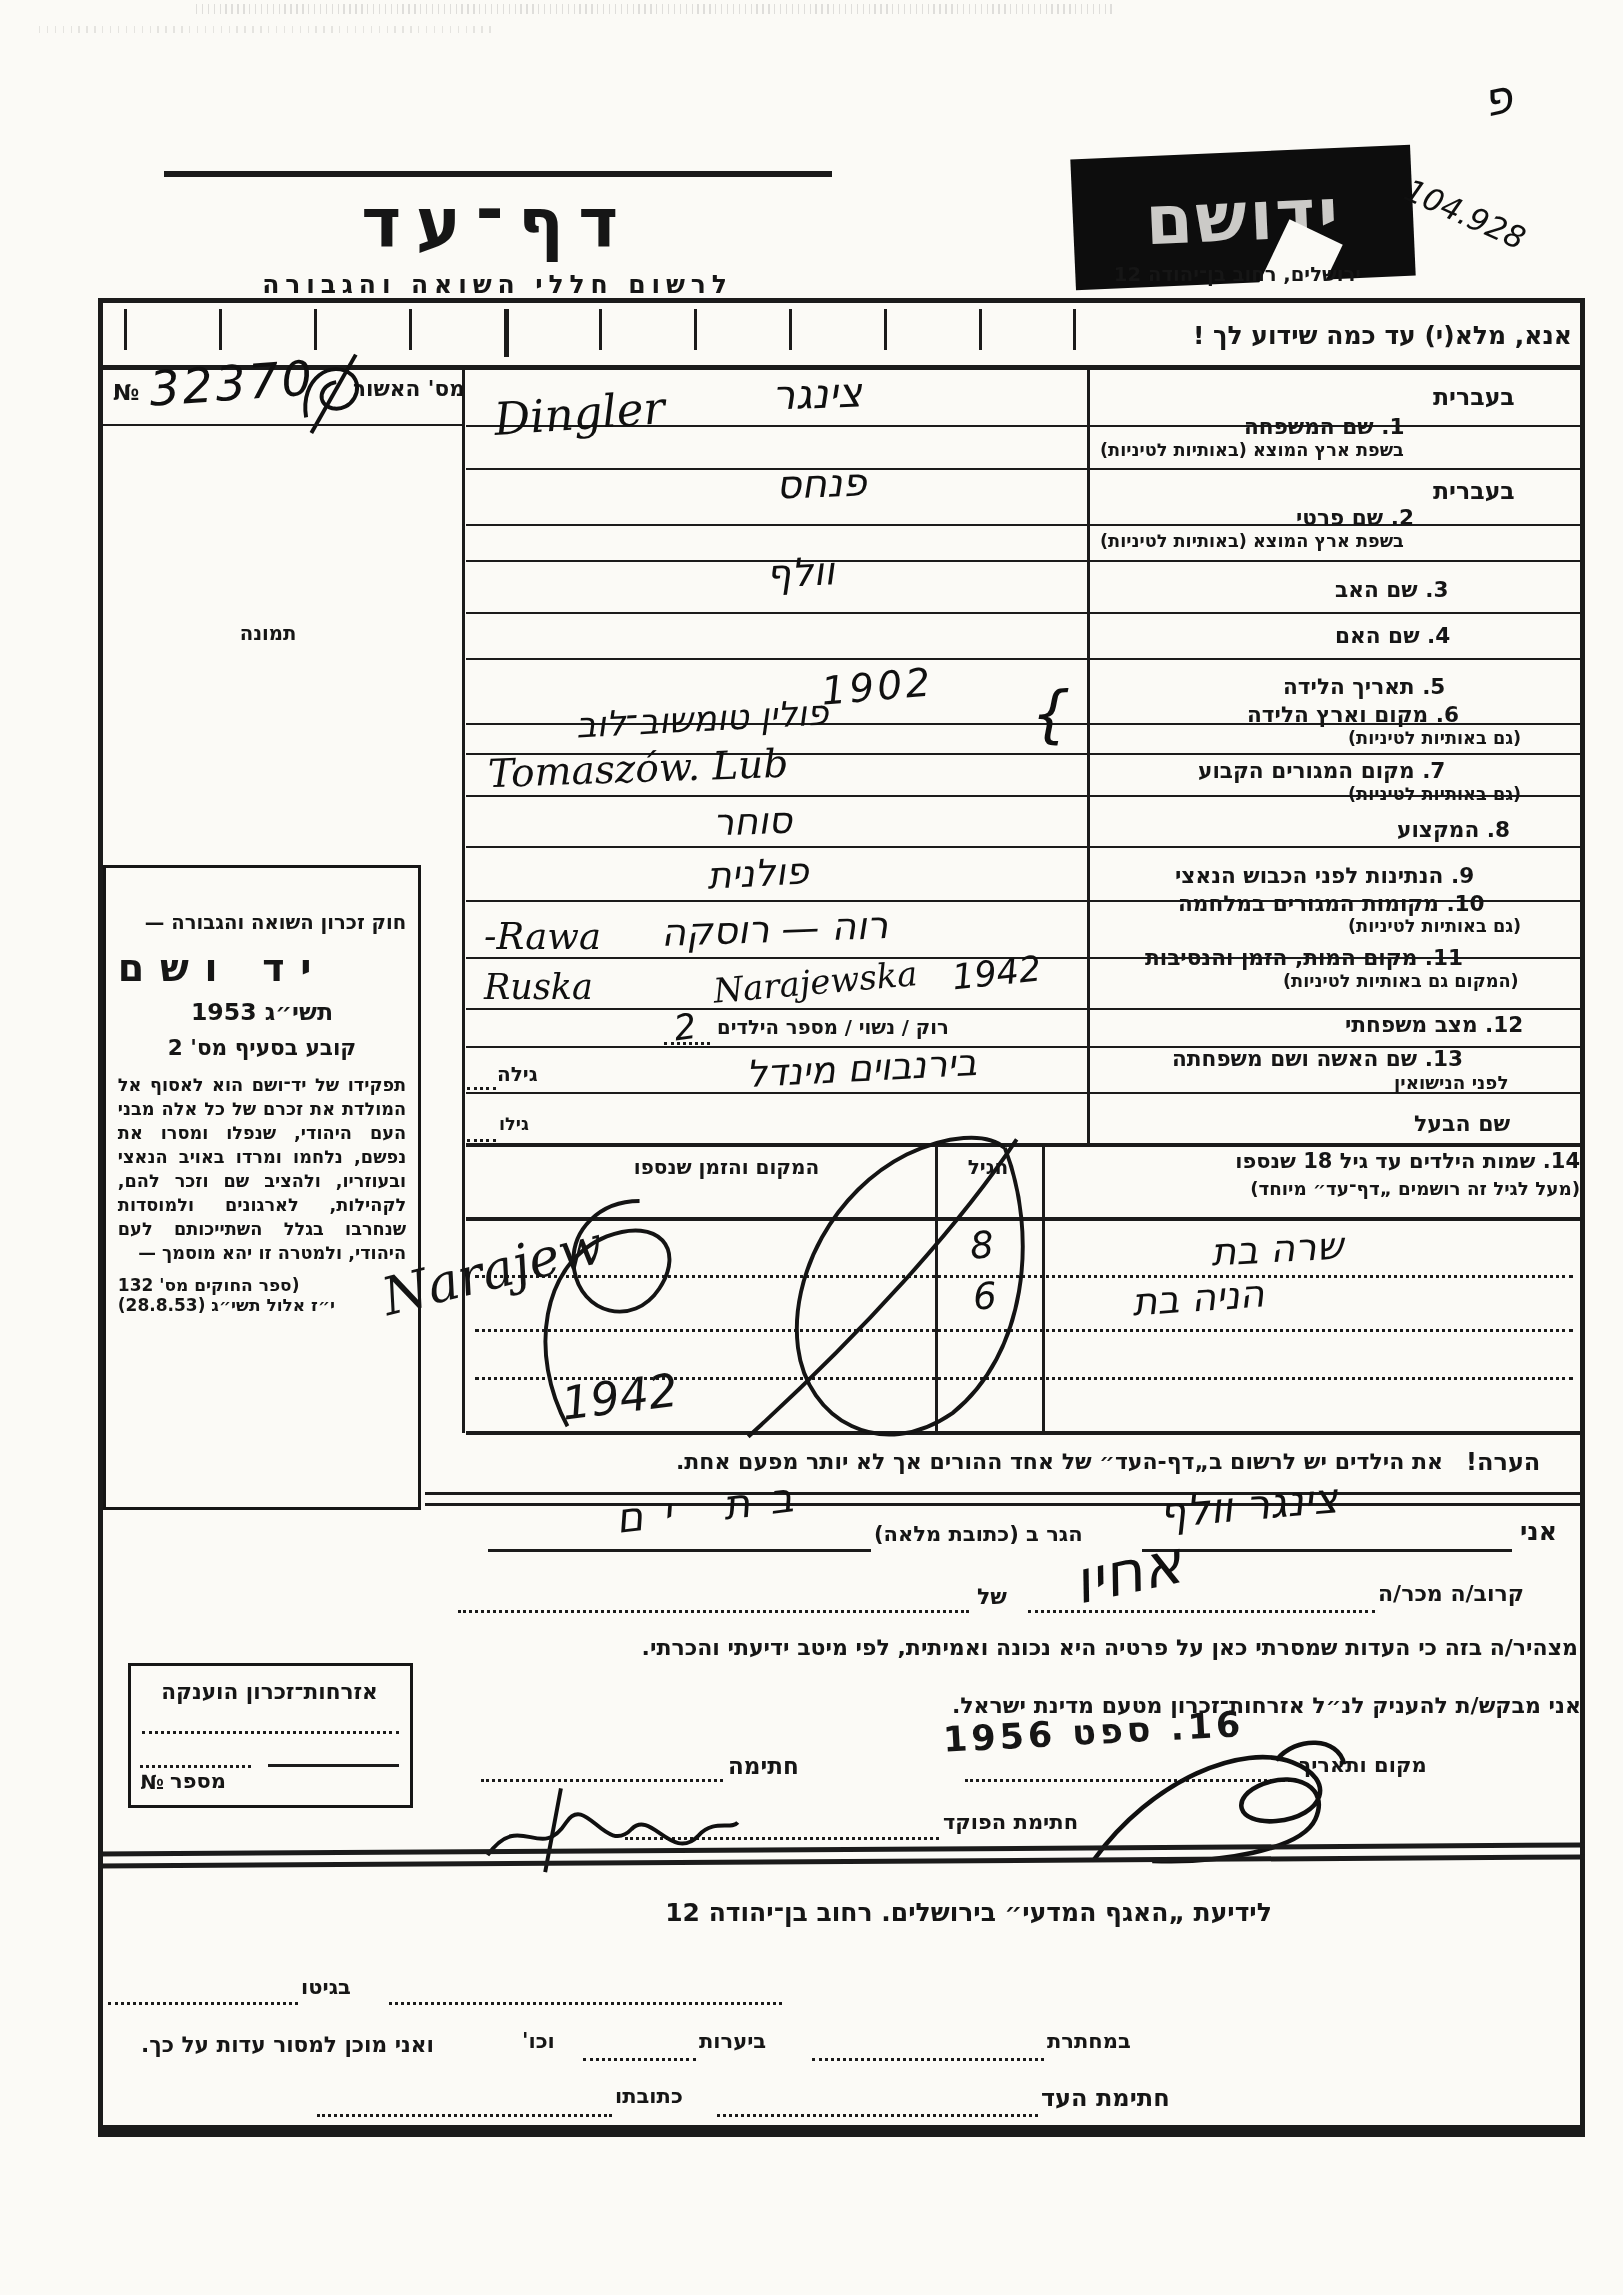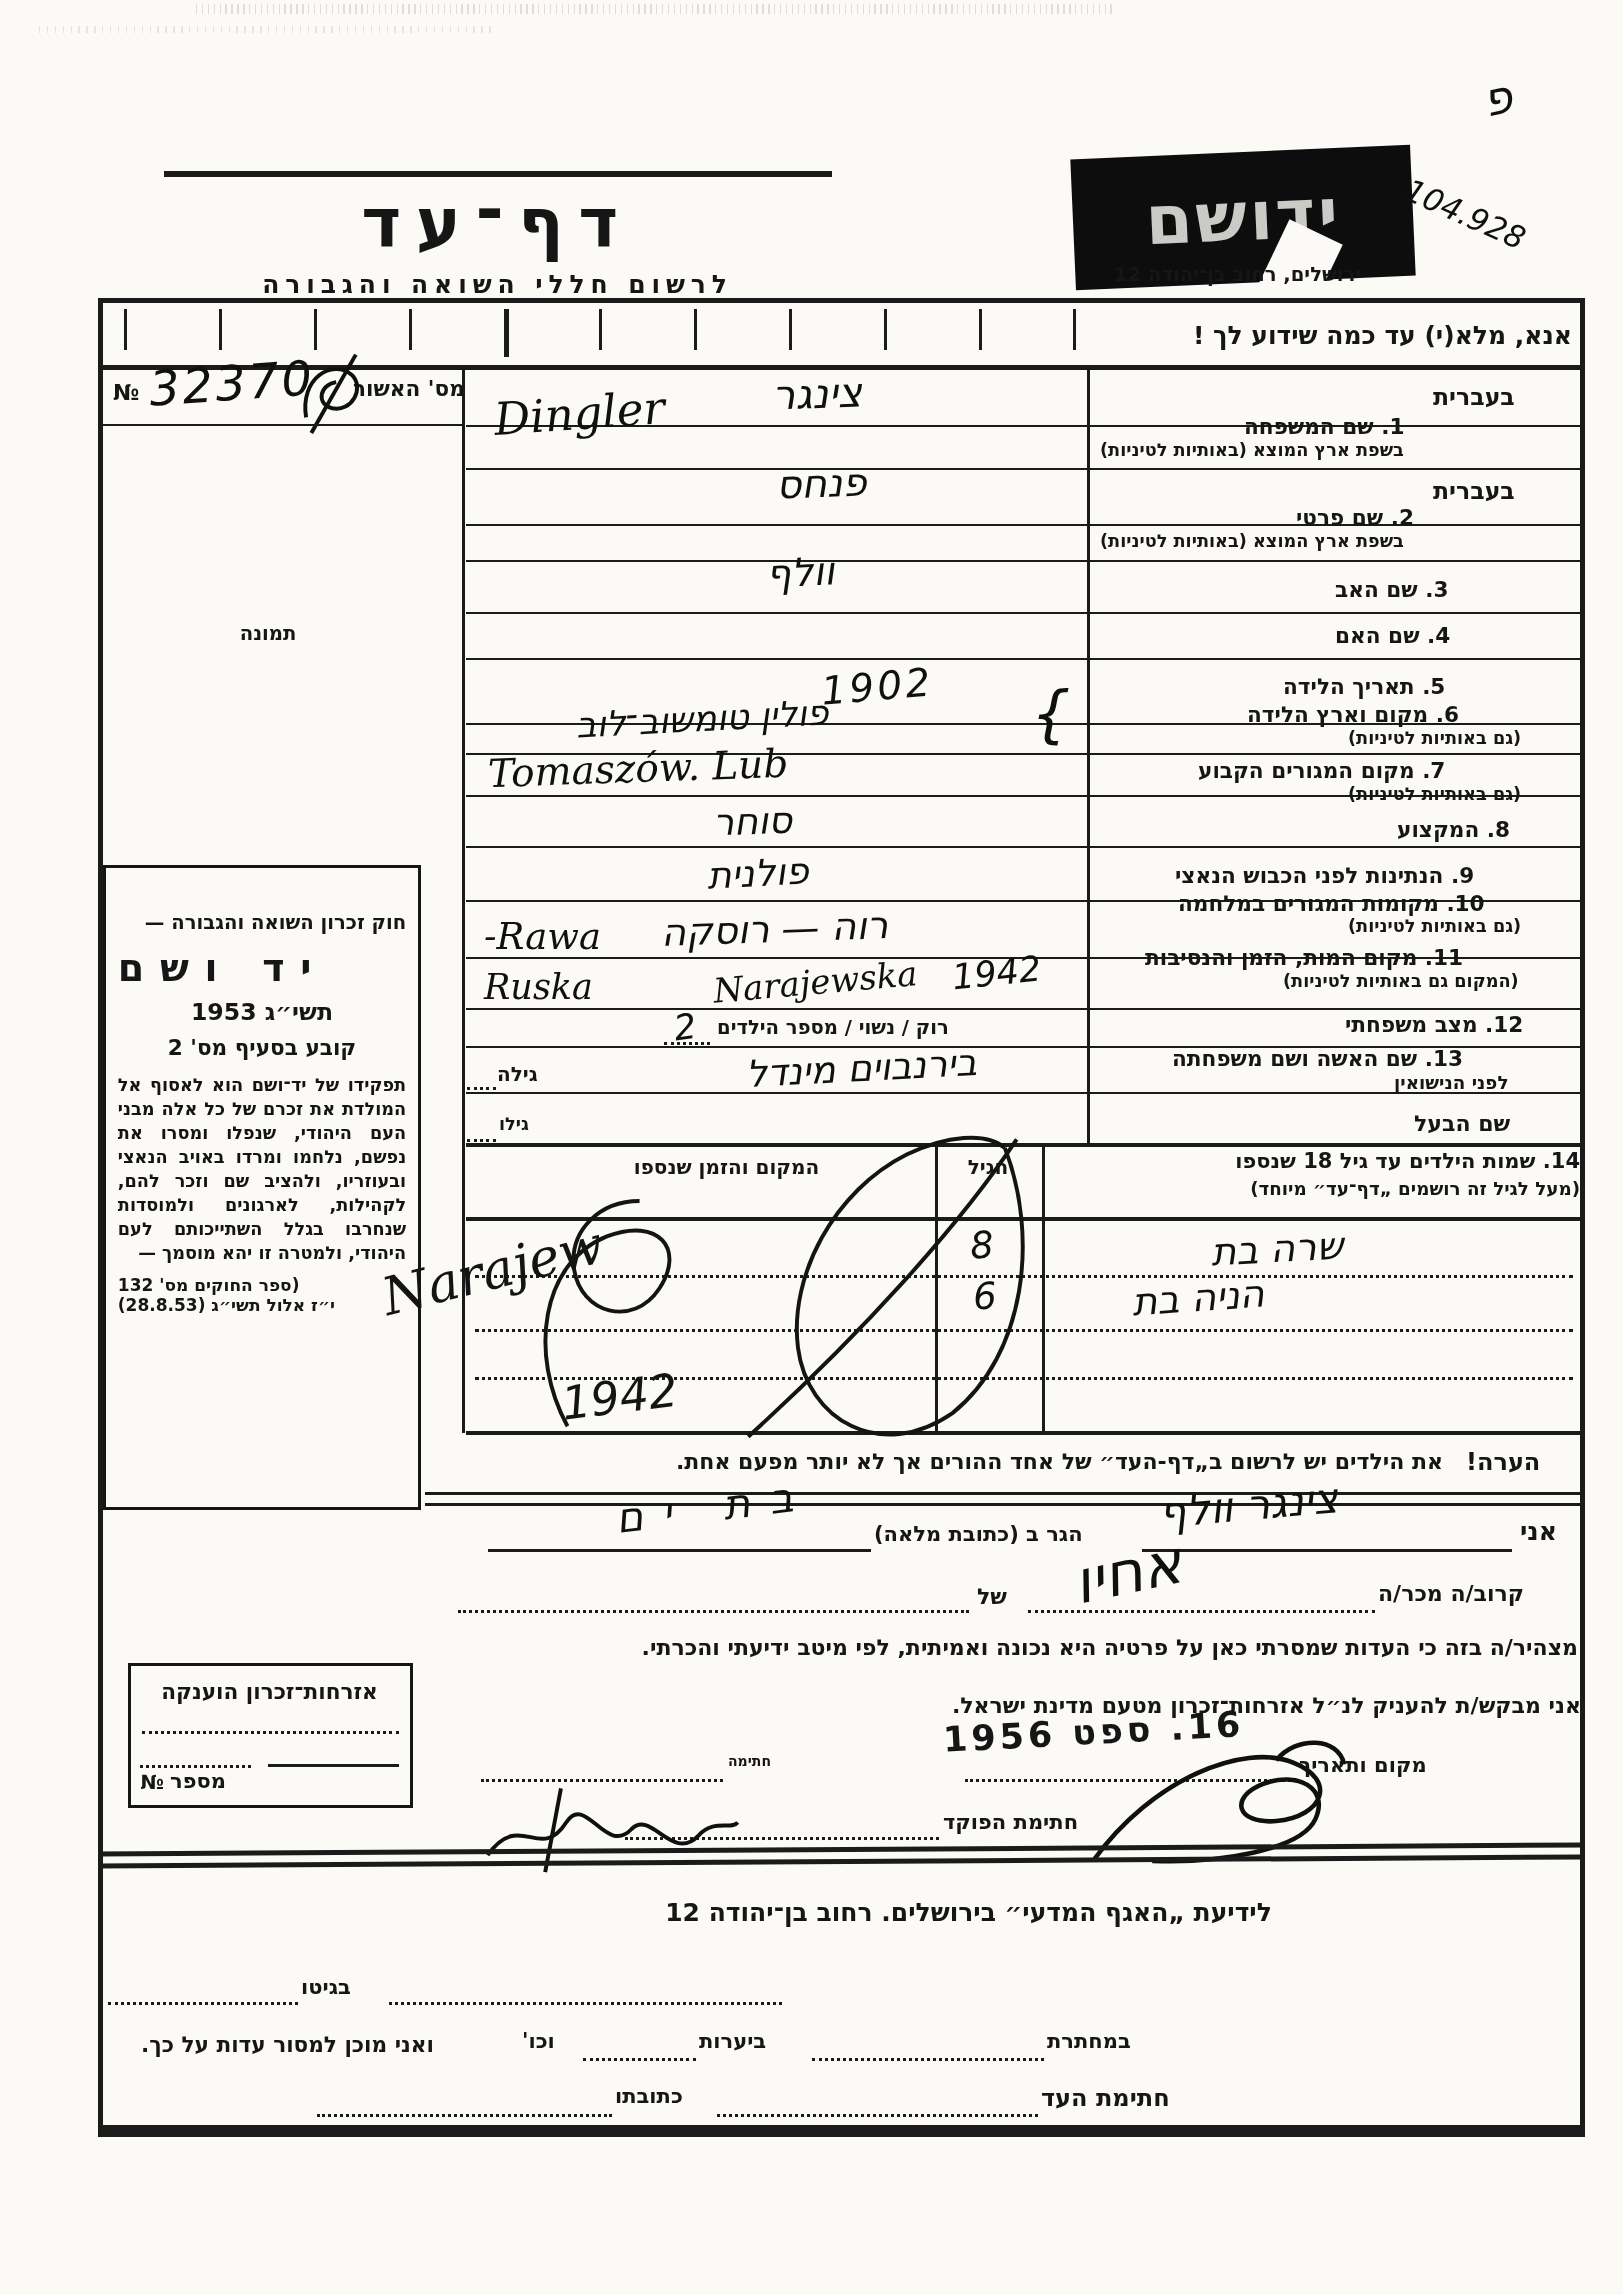--- a/index.html
+++ b/index.html
@@ -237,21 +237,21 @@
   <div class="lbl" style="left:977px;top:1584px;font-size:22px;">של</div>
   <div class="dot" style="left:458px;top:1610px;width:511px;"></div>
 
   <div class="lbl wrap" style="left:406px;top:1635px;width:1172px;text-align:right;font-size:22px;">מצהיר/ה בזה כי העדות שמסרתי כאן על פרטיה היא נכונה ואמיתית, לפי מיטב ידיעתי והכרתי.</div>
   <div class="lbl wrap" style="left:812px;top:1693px;width:769px;text-align:right;font-size:22px;">אני מבקש/ת להעניק לנ״ל אזרחות־זכרון מטעם מדינת ישראל.</div>
 
   <div class="lbl" style="left:943px;top:1712px;font-size:35px;transform:rotate(-3deg);letter-spacing:3.9px;">16. ספט 1956</div>
 
   <div class="lbl" style="left:1299px;top:1753px;font-size:21px;">מקום ותאריך</div>
   <div class="dot" style="left:965px;top:1779px;width:331px;"></div>
-  <div class="lbl" style="left:728px;top:1753px;font-size:14px;">חתימה</div>
+  <div class="lbl" style="left:728px;top:1753px;font-size:23px;">חתימה</div>
   <div class="dot" style="left:481px;top:1779px;width:242px;"></div>
 
   <div class="lbl" style="left:943px;top:1810px;font-size:21px;">חתימת הפוקד</div>
   <div class="dot" style="left:625px;top:1837px;width:314px;"></div>
 
   <svg width="275" height="137" viewBox="0 0 420 210" style="left:1080px;top:1733px;">
     <path d="M 20 195 C 110 70, 250 15, 325 45 C 395 72, 372 128, 300 135 C 238 140, 228 98, 280 78 C 332 58, 382 84, 360 132 C 338 180, 210 200, 110 196" fill="none" stroke="#101010" stroke-width="7"></path>
     <path d="M 300 42 C 330 4, 396 6, 404 48" fill="none" stroke="#101010" stroke-width="7"></path>
   </svg>
   <svg width="262" height="92" viewBox="0 0 400 140" style="left:481px;top:1783px;">

